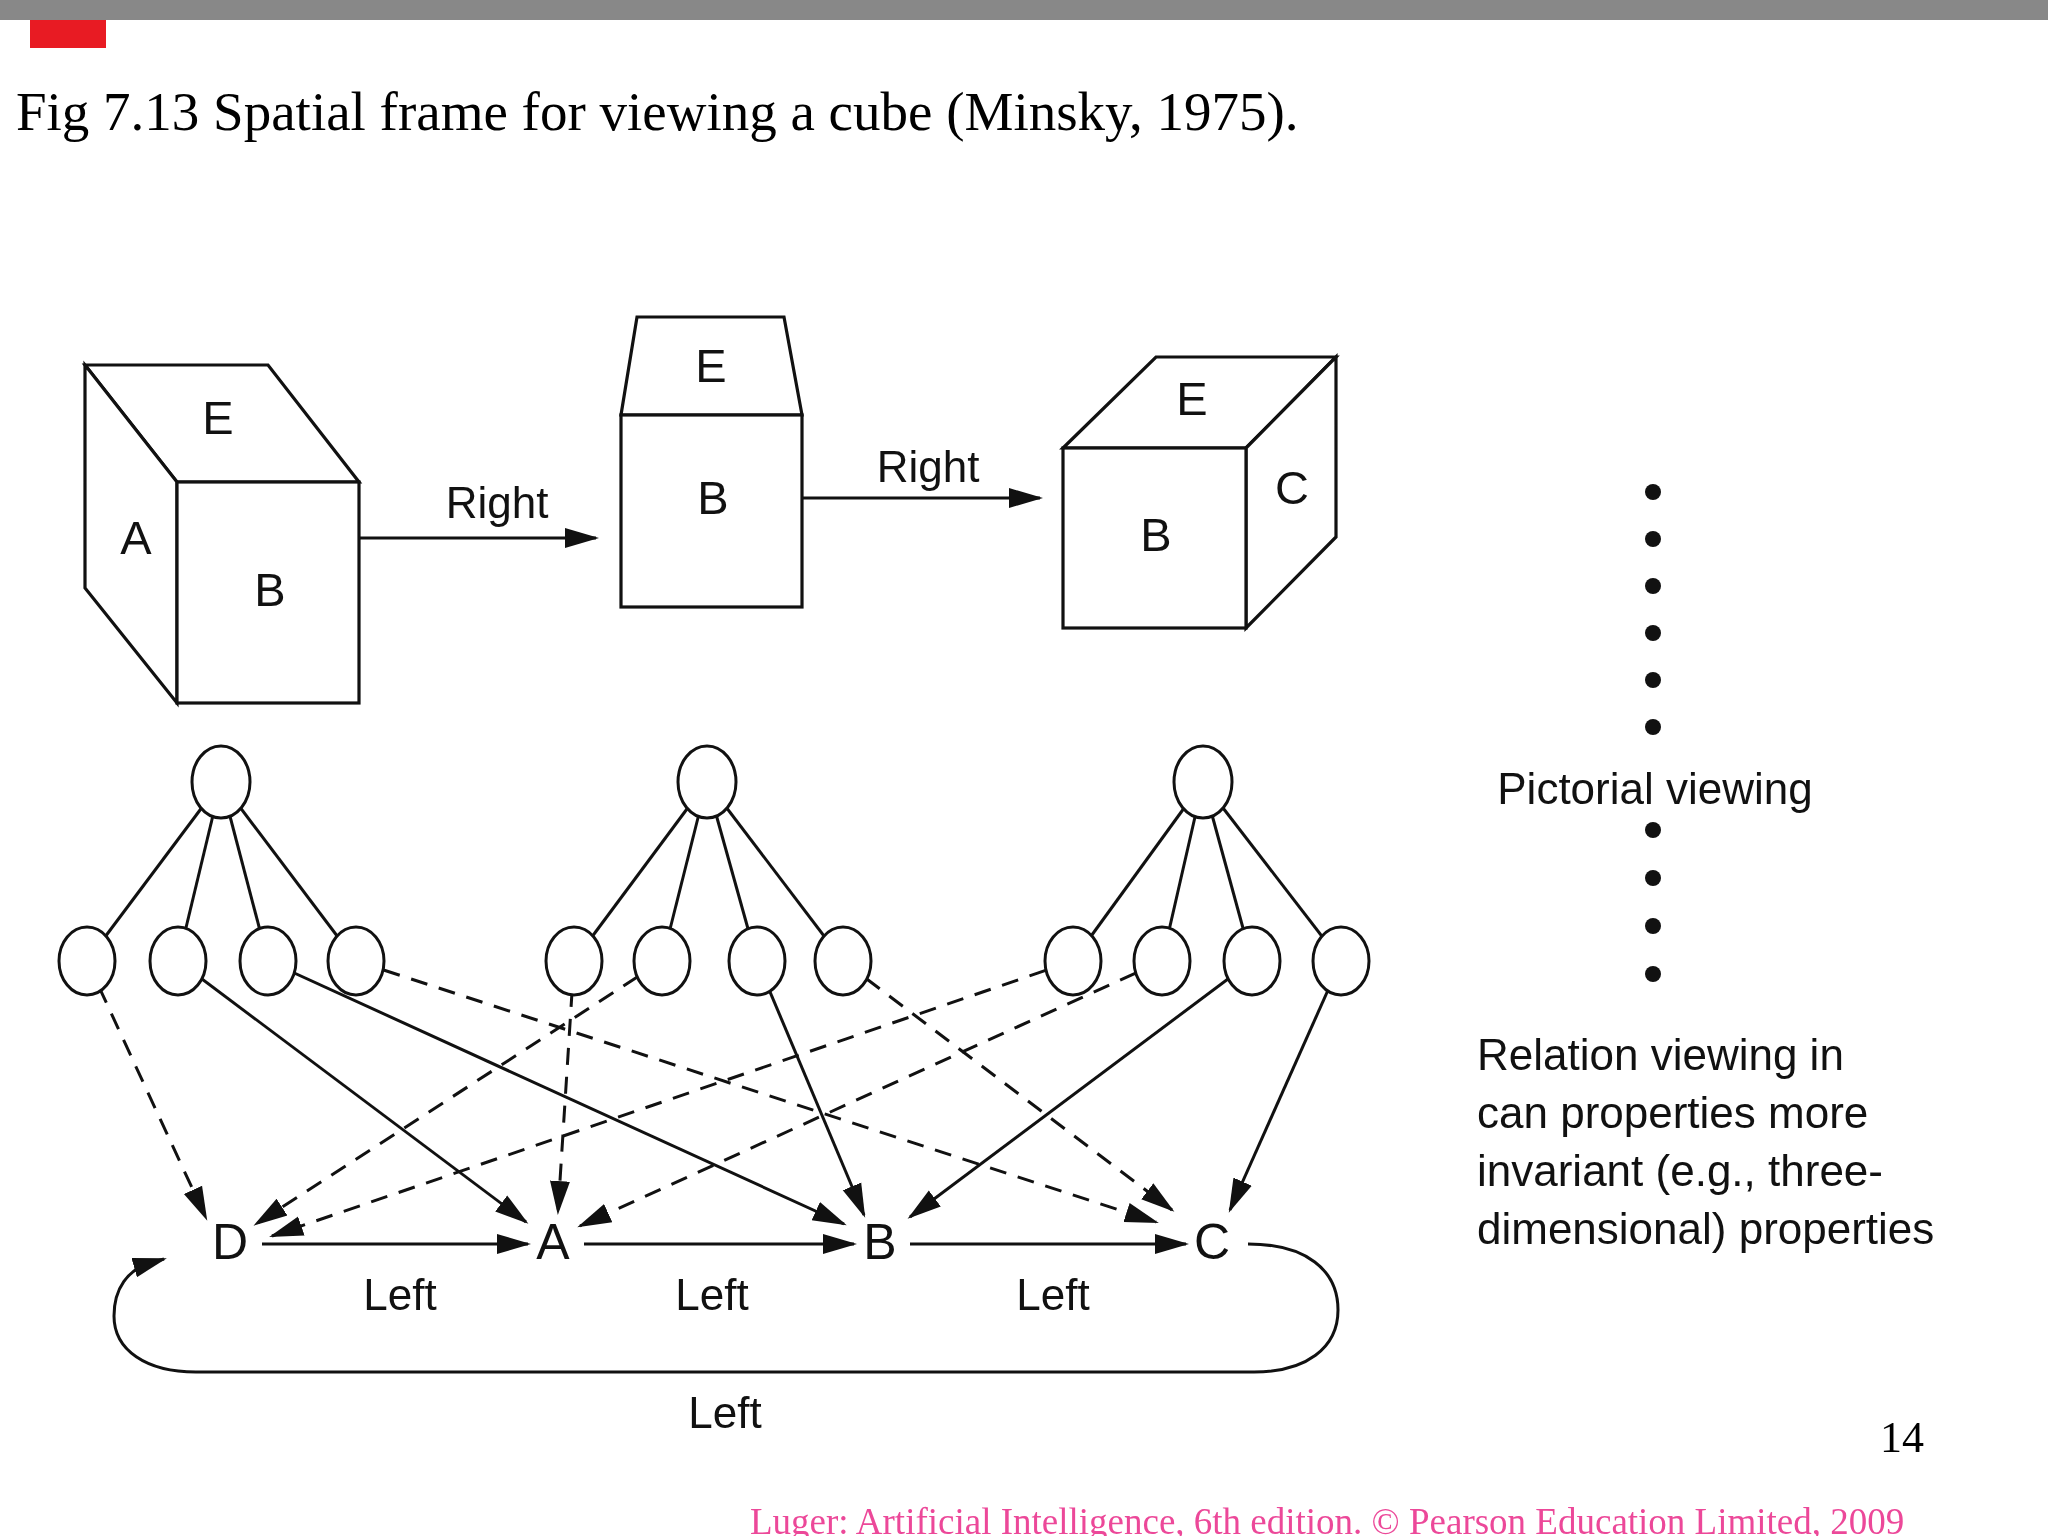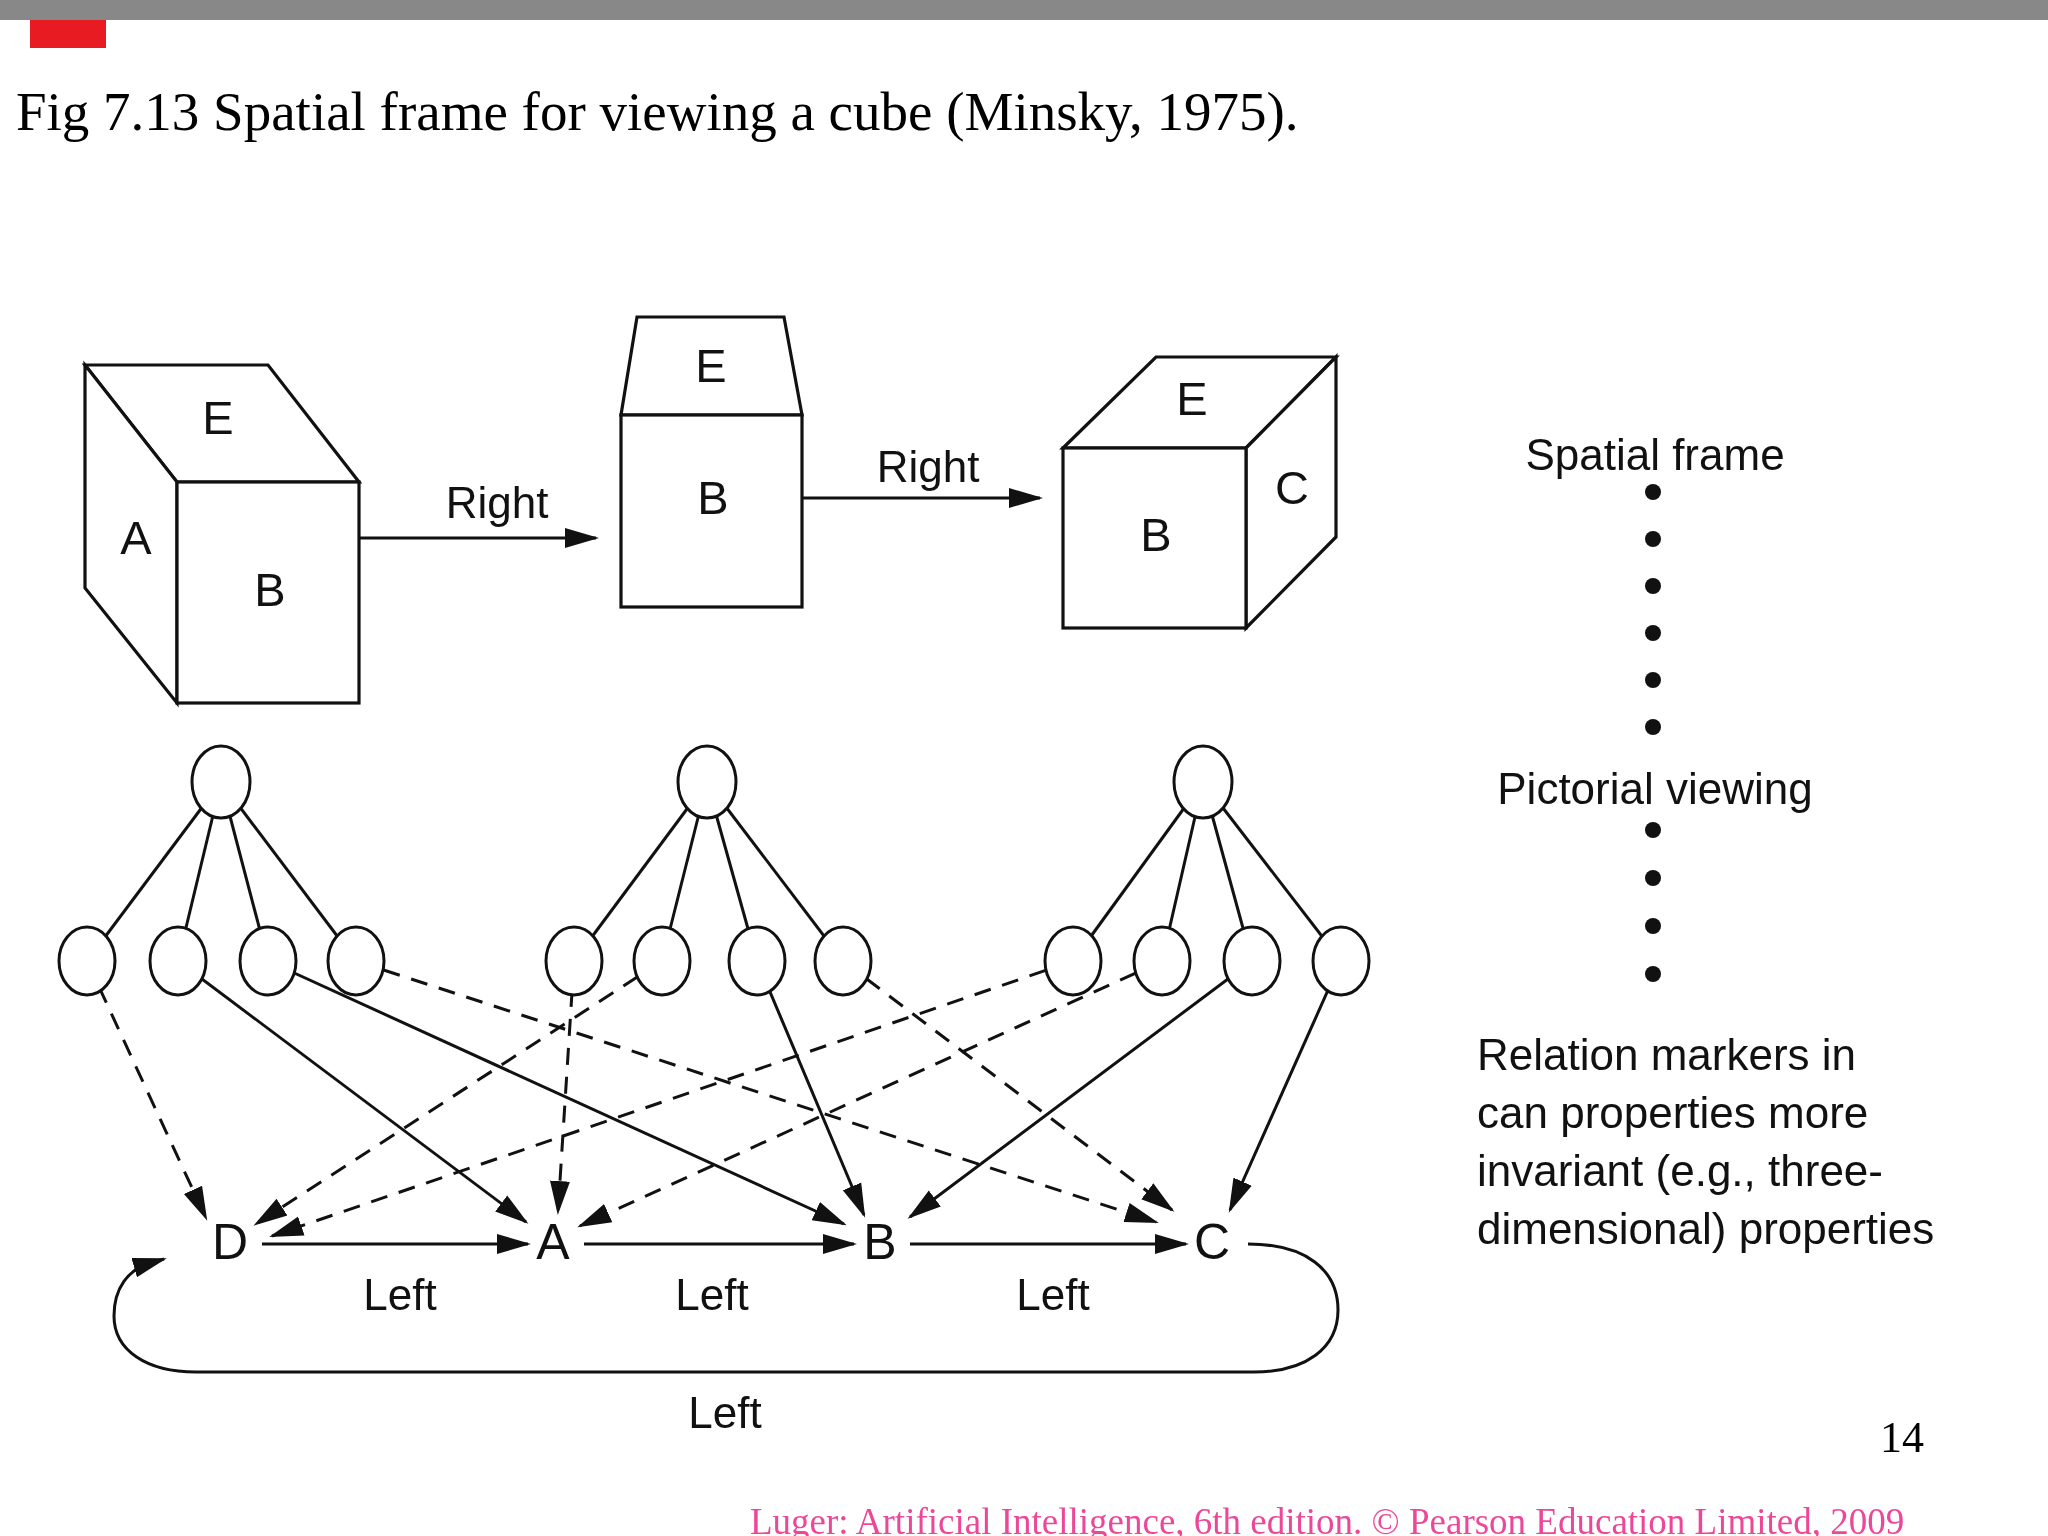--- a/index.html
+++ b/index.html
@@ -170,24 +170,23 @@
       <circle class="dot" cx="1653" cy="707" r="8"></circle>
     </g>
     <g>
       <circle class="dot" cx="1653" cy="810" r="8"></circle>
       <circle class="dot" cx="1653" cy="858" r="8"></circle>
       <circle class="dot" cx="1653" cy="906" r="8"></circle>
       <circle class="dot" cx="1653" cy="954" r="8"></circle>
     </g>
   </svg>
 
-  <div class="abs col-label spatial">Spatial frame</div>
   <div class="abs col-label pictorial">Pictorial viewing</div>
   <div class="abs note">
-    <div>Relation markers in</div>
+    <div>Relation viewing in</div>
     <div>can properties more</div>
     <div>invariant (e.g., three-</div>
     <div>dimensional) properties</div>
   </div>
 
   <div class="abs pagenum">14</div>
   <div class="abs credit">Luger: Artificial Intelligence, 6th edition. © Pearson Education Limited, 2009</div>
 
 </div>
 

